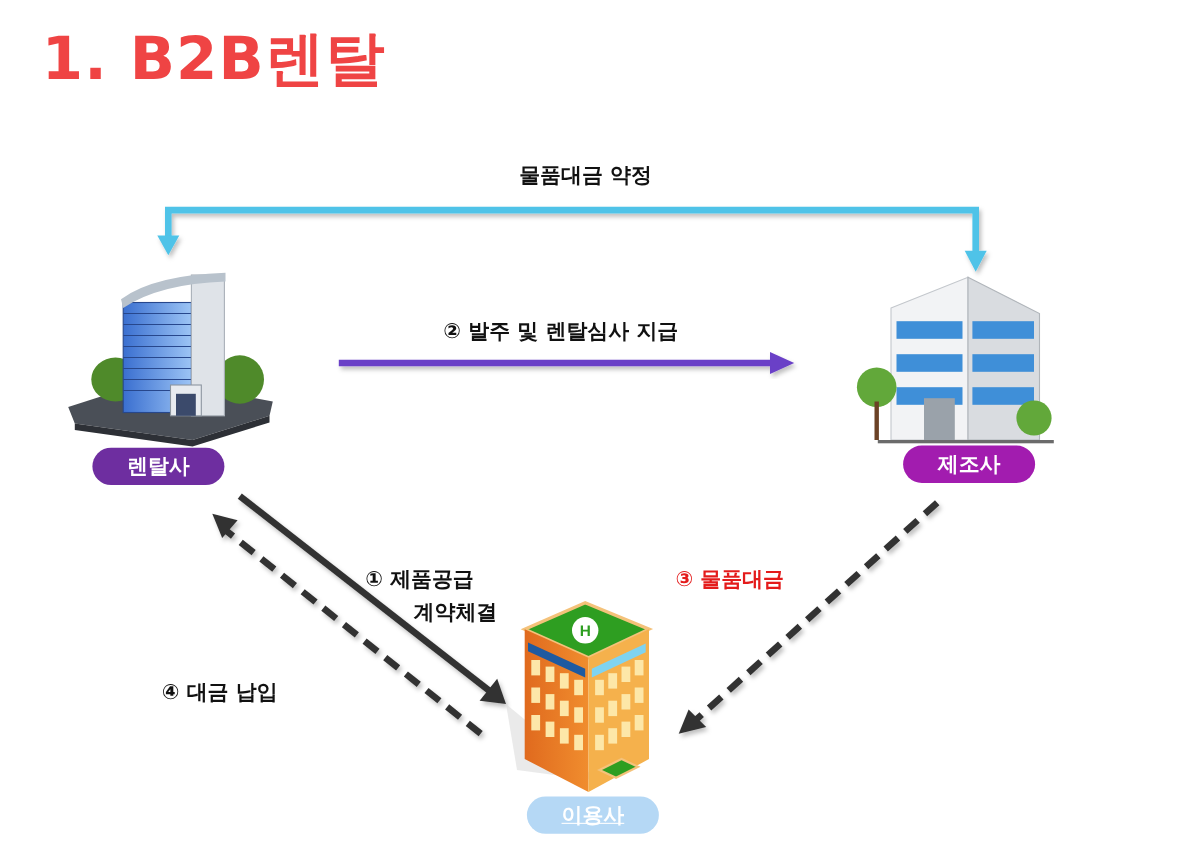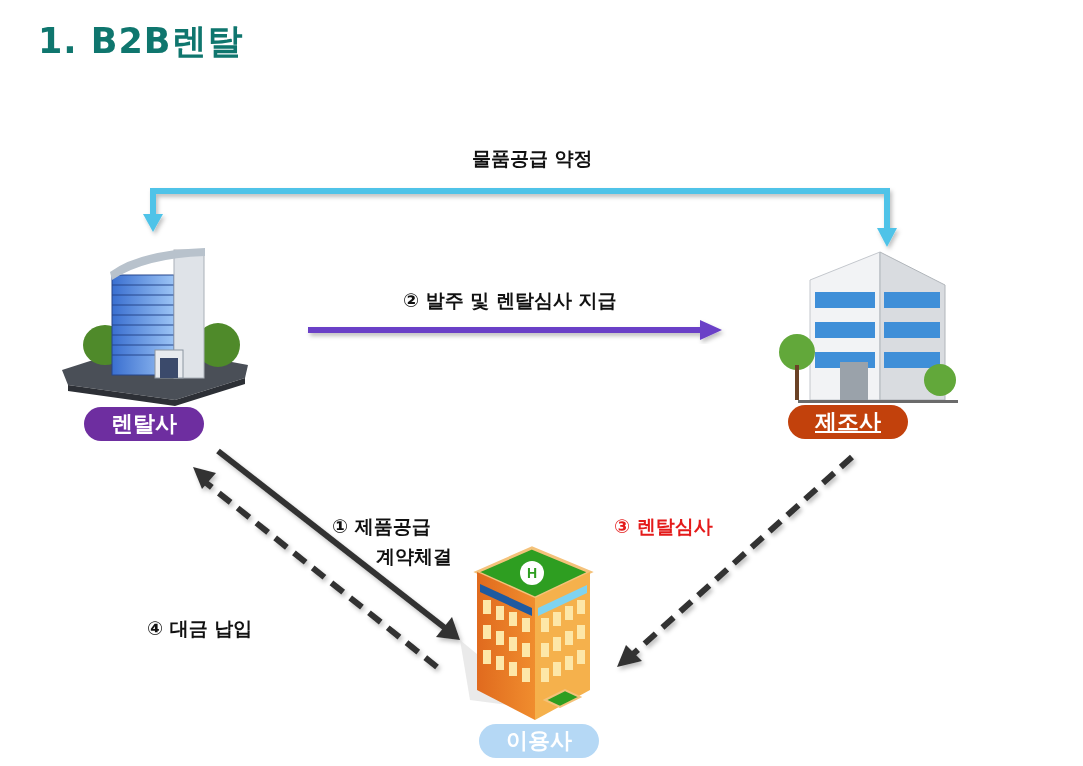--- a/index.html
+++ b/index.html
@@ -1,20 +1,20 @@
 <!DOCTYPE html>
 <html><head>
 <meta charset="utf-8">
 <style>
   html,body{margin:0;padding:0;background:#ffffff;}
   body{width:1083px;height:766px;position:relative;overflow:hidden;font-family:"DejaVu Sans","Liberation Sans",sans-serif;}
-  .title{position:absolute;left:38px;top:18px;font-size:35px;font-weight:bold;color:#0f766e;letter-spacing:1px;}
+  .title{position:absolute;left:38px;top:18px;font-size:54px;font-weight:bold;color:#ef4444;letter-spacing:1px;}
   .lbl{position:absolute;font-size:19px;font-weight:bold;color:#111;white-space:nowrap;}
   .red{color:#e41b1b;}
-  .pill{position:absolute;height:34px;border-radius:17px;color:#fff;font-size:22px;font-weight:bold;display:flex;align-items:center;justify-content:center;}
+  .pill{position:absolute;height:34px;border-radius:17px;color:#fff;font-size:19px;font-weight:bold;display:flex;align-items:center;justify-content:center;}
   svg.layer{position:absolute;left:0;top:0;}
 </style>
 </head>
 <body>
 
 <div class="title">1. B2B렌탈</div>
 
 <svg class="layer" width="1083" height="766">
   <defs>
     <filter id="sh" x="-20%" y="-20%" width="140%" height="140%">
@@ -129,22 +129,22 @@
         <rect x="577" y="625" width="8" height="14"></rect>
       <rect x="541" y="668" width="8" height="14"></rect>
         <rect x="553" y="662" width="8" height="14"></rect>
         <rect x="565" y="656" width="8" height="14"></rect>
         <rect x="577" y="650" width="8" height="14"></rect>
     </g>
     <polygon points="545,700 565,690 580,697 560,707" fill="#2e9e21" stroke="#f4c27a" stroke-width="2"></polygon>
   </g>
 </svg>
 
-<div class="lbl" style="left:472px;top:146px;">물품공급 약정</div>
+<div class="lbl" style="left:472px;top:146px;">물품대금 약정</div>
 <div class="lbl" style="left:403px;top:288px;">② 발주 및 렌탈심사 지급</div>
 <div class="lbl" style="left:332px;top:514px;">① 제품공급</div>
 <div class="lbl" style="left:376px;top:544px;">계약체결</div>
 <div class="lbl" style="left:147px;top:616px;">④ 대금 납입</div>
-<div class="lbl red" style="left:614px;top:514px;">③ 렌탈심사</div>
+<div class="lbl red" style="left:614px;top:514px;">③ 물품대금</div>
 
 <div class="pill" style="left:84px;top:407px;width:120px;background:#6e2ea0;">렌탈사</div>
-<div class="pill" style="left:788px;top:405px;width:120px;background:#c2410c;text-decoration:underline;">제조사</div>
-<div class="pill" style="left:479px;top:724px;width:120px;background:#b5d8f5;">이용사</div>
+<div class="pill" style="left:821px;top:405px;width:120px;background:#a21caf;">제조사</div>
+<div class="pill" style="left:479px;top:724px;width:120px;background:#b5d8f5;text-decoration:underline;">이용사</div>
 
 </body></html>

